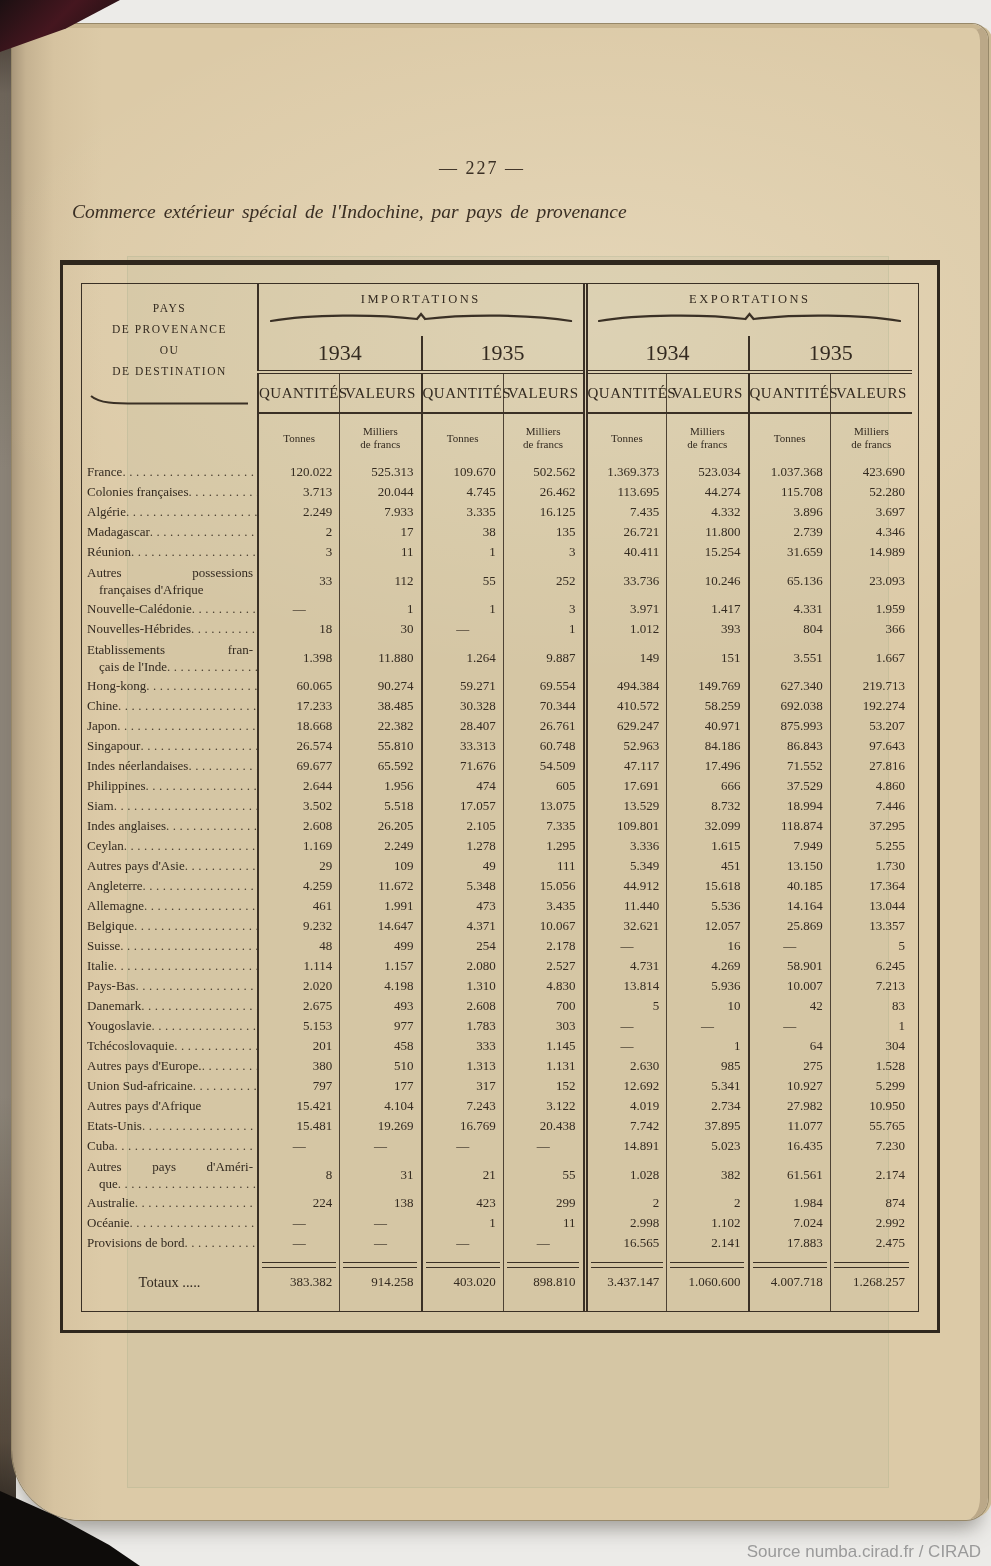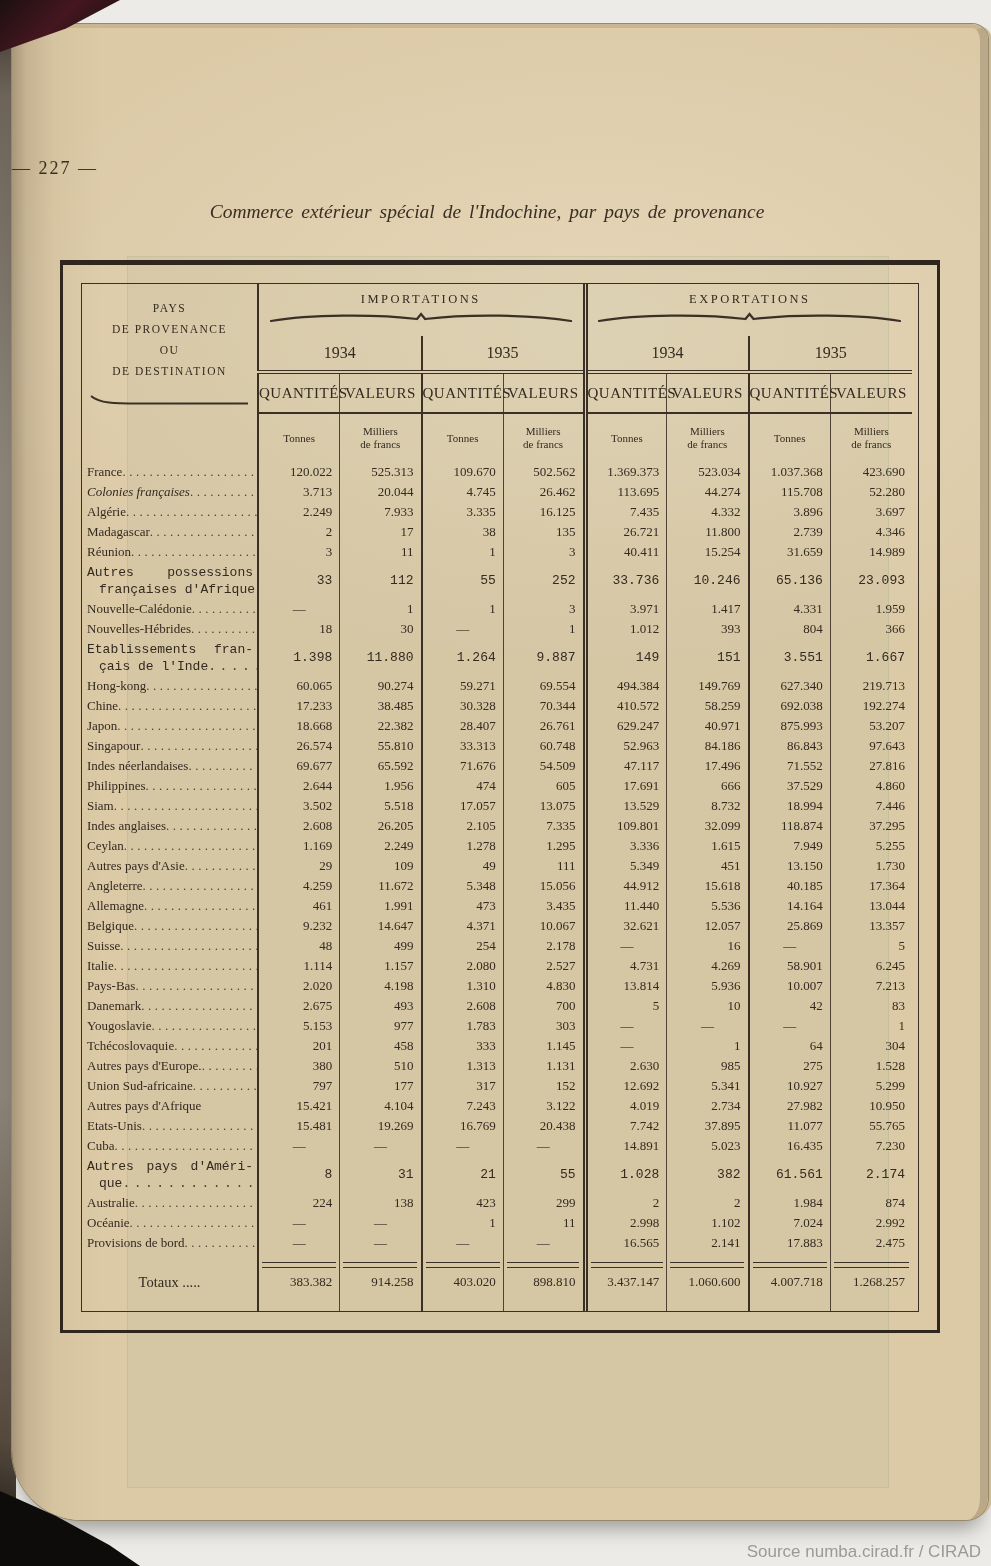--- a/index.html
+++ b/index.html
@@ -45,25 +45,25 @@
     border:1px solid rgba(110,150,115,.14);
     pointer-events:none;
   }
   .footer-source{
     position:absolute;right:10px;bottom:4px;
     font-family:"Liberation Sans", sans-serif;
     font-size:17px;color:#9a9a9a;
   }
   
   .page-number{
-    position:absolute;left:0;top:130px;width:940px;
+    position:absolute;left:0;top:130px;width:940px;text-align:center;
     font-size:18px;letter-spacing:2px;color:#3a2f24;
   }
   .doc-title{
-    position:absolute;left:60px;top:168px;width:830px;text-align:center;
+    position:absolute;left:60px;top:168px;width:830px;text-align:left;
     font-style:italic;font-size:19.5px;line-height:31px;color:#3a2f24;
     word-spacing:3px;
   }
   
   .table-frame{
     position:absolute;left:48px;top:232px;width:838px;
     border:3px solid #2f271d;border-top-width:5px;
     padding:18px;
   }
   .table-frame-inner{ border:1px solid #3a3025; }
@@ -80,40 +80,40 @@
     font-size:12.5px;letter-spacing:2.5px;text-align:center;
     padding-top:8px;height:44px;vertical-align:top;
   }
   .h-section .brace{display:block;margin:5px auto 0;width:94%;height:12px;}
   .h-label{
     font-size:11.5px;letter-spacing:1.5px;line-height:21px;
     text-align:center;vertical-align:top;padding-top:14px;
   }
   .h-label .squiggle{display:block;margin:12px auto 0;width:92%;height:12px;}
   tr.r-years td{
-    font-size:16px;text-align:center;height:34px;
+    font-size:22px;text-align:center;height:34px;
     border-bottom:4px double #3a3025;
   }
   tr.r-qv th{
     font-size:15px;letter-spacing:.5px;text-align:center;height:38px;
     border-bottom:2px solid #3a3025;
   }
   tr.r-units td{
     font-size:11px;text-align:center;height:48px;line-height:13px;
   }
   
   tr.r-data{height:20px;}
-  tr.r-data.tall{height:37px;font-family:Liberation Mono, monospace;}
+  tr.r-data.tall{height:37px;}
   td.num{
     font-size:13px;text-align:right;padding-right:7px;
     white-space:nowrap;
   }
   td.num.dash{text-align:center;padding-right:0;}
   td.labelcell{font-size:13px;padding-left:5px;overflow:hidden;}
-  td.labelcell.italic .t,td.labelcell.italic .l1{font-style:italic;text-align:right;}
+  td.labelcell.italic .t,td.labelcell.italic .l1{text-align:right;}
   .l1row{display:flex;align-items:baseline;}
   .l1row .dots,.l2 .dots{flex:1;overflow:hidden;white-space:nowrap;}
   .dots::after{content:"..........................................";letter-spacing:3.5px;color:#4d4234;}
   .l1{line-height:17px;text-align:justify;text-align-last:justify;padding-right:4px;}
   .l2{line-height:17px;padding-left:12px;display:flex;align-items:baseline;}
   
   tr.r-total{height:58px;}
   tr.r-total td{position:relative;font-size:13px;}
   tr.r-total td.num .seg{
     position:absolute;top:9px;left:4%;width:92%;height:4px;

